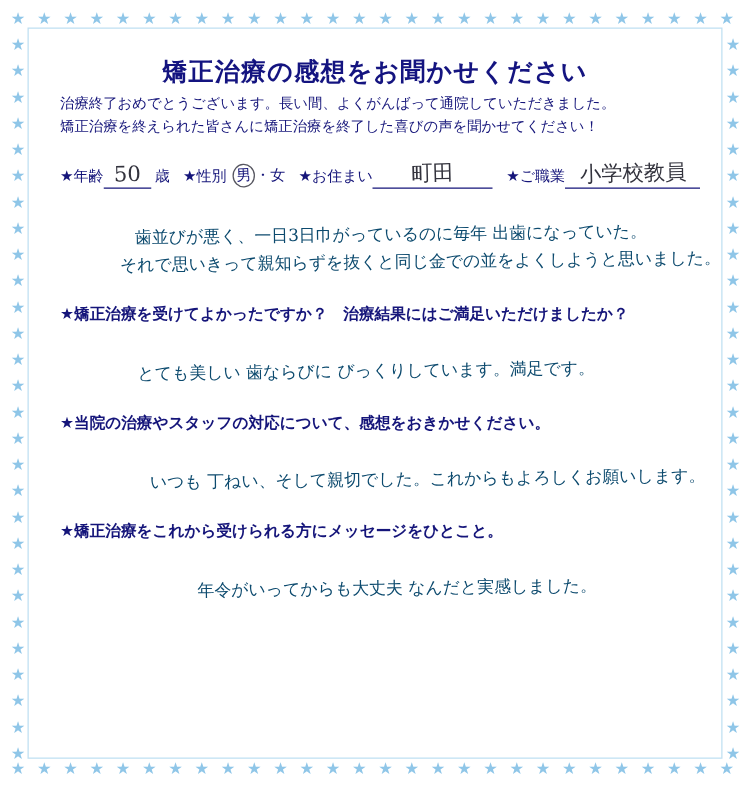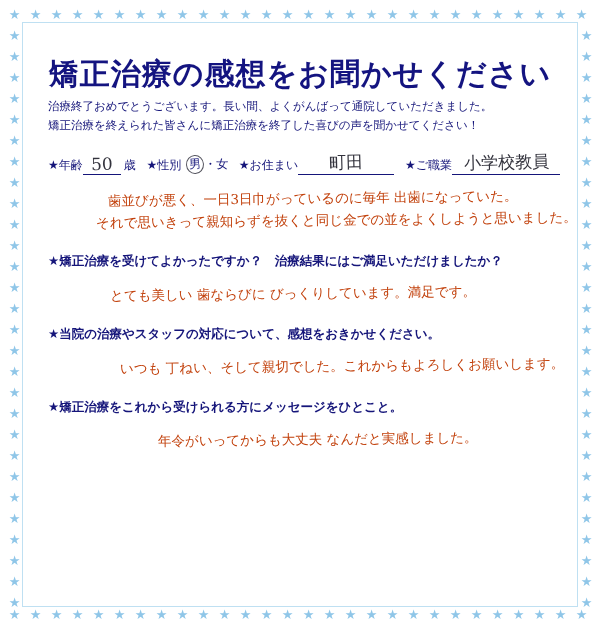--- a/index.html
+++ b/index.html
@@ -72,23 +72,23 @@
   .logo-text {
     font-size: 21px;
     color: #1b1b6f;
     font-weight: bold;
     letter-spacing: 0.5px;
     font-family: "DejaVu Sans", sans-serif;
   }
 
   
   .main-title {
-    margin-top: 14px;
-    text-align: center;
-    font-size: 30px;
+    margin-top: 4px;
+    text-align: center;
+    font-size: 20px;
     font-weight: bold;
     color: #141480;
     letter-spacing: 1px;
     font-family: "DejaVu Sans", sans-serif;
   }
 
   
   .intro {
     margin-top: 2px;
     margin-left: 8px;
@@ -149,22 +149,22 @@
   
   .qa { margin-left: 8px; }
   .question {
     margin-top: 22px;
     font-size: 12.5px;
     color: #15157a;
     font-weight: bold;
     font-family: "DejaVu Sans", sans-serif;
   }
   .answer {
-    margin-top: 12px;
-    color: #c2410c;
+    margin-top: 26px;
+    color: #0c4a6e;
     font-family: "DejaVu Serif", serif;
     font-size: 13.5px;
     line-height: 22px;
   }
   .answer .ln {
     display: block;
     white-space: nowrap;
     transform: rotate(-0.7deg);
   }
   .ind1 { padding-left: 60px; }

